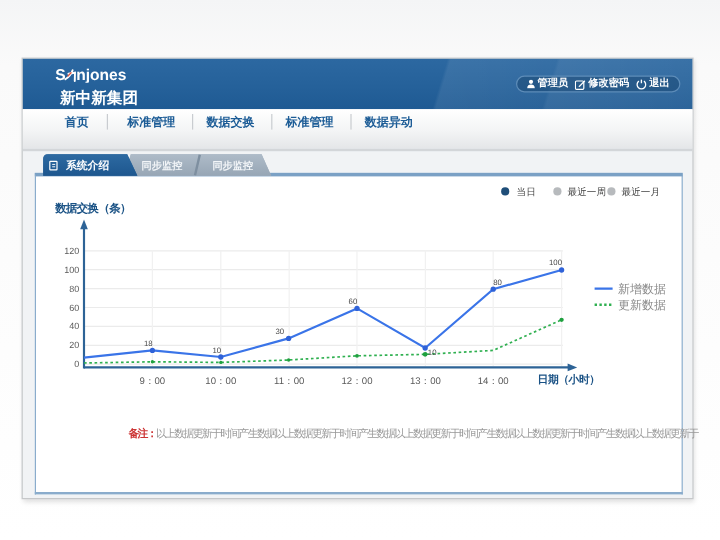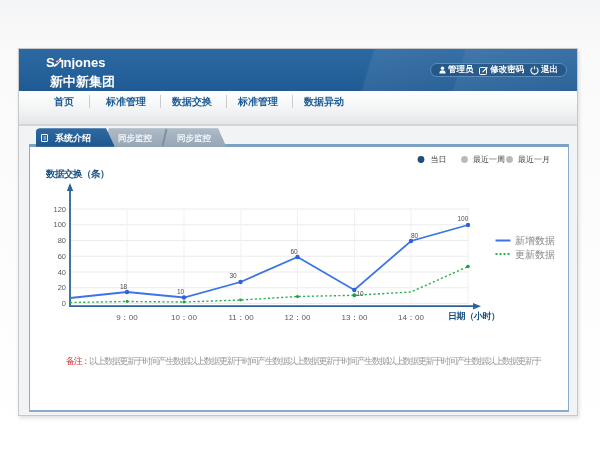--- a/index.html
+++ b/index.html
@@ -45,21 +45,21 @@
   position:absolute; left:10px; top:95px; width:540px; height:268px;
   background:#ffffff;
   border-top:3px solid #7ba1c5; border-left:1px solid #8aaccc;
   border-right:1px solid #8aaccc; border-bottom:2px solid #8aaccc;
 }
 .tabs { position:absolute; left:10px; top:79px; width:260px; height:19px; }
 .note {
   position:absolute; left:47px; top:306px; white-space:nowrap;
   font-size:9px; color:#999; letter-spacing:-1.35px;
 }
-.note b { color:#cc3333; font-weight:normal; }
+.note b { color:#cc3333; font-weight:bold;margin-left:41px; }
 </style>
 </head>
 <body>
 <div class="card">
   <div class="header">
     <div class="logo">
       <div class="en">
           <svg width="70" height="14" viewBox="0 0 70 14" style="display:block">
         <text x="0" y="11.5" font-family="Liberation Sans" font-size="13" font-weight="bold" fill="#ffffff">S</text>
         <path d="M8.5 11 C11 9.5 13.5 6.5 14.5 3.5" stroke="#fff" stroke-width="1.6" fill="none" stroke-linecap="round"></path>

